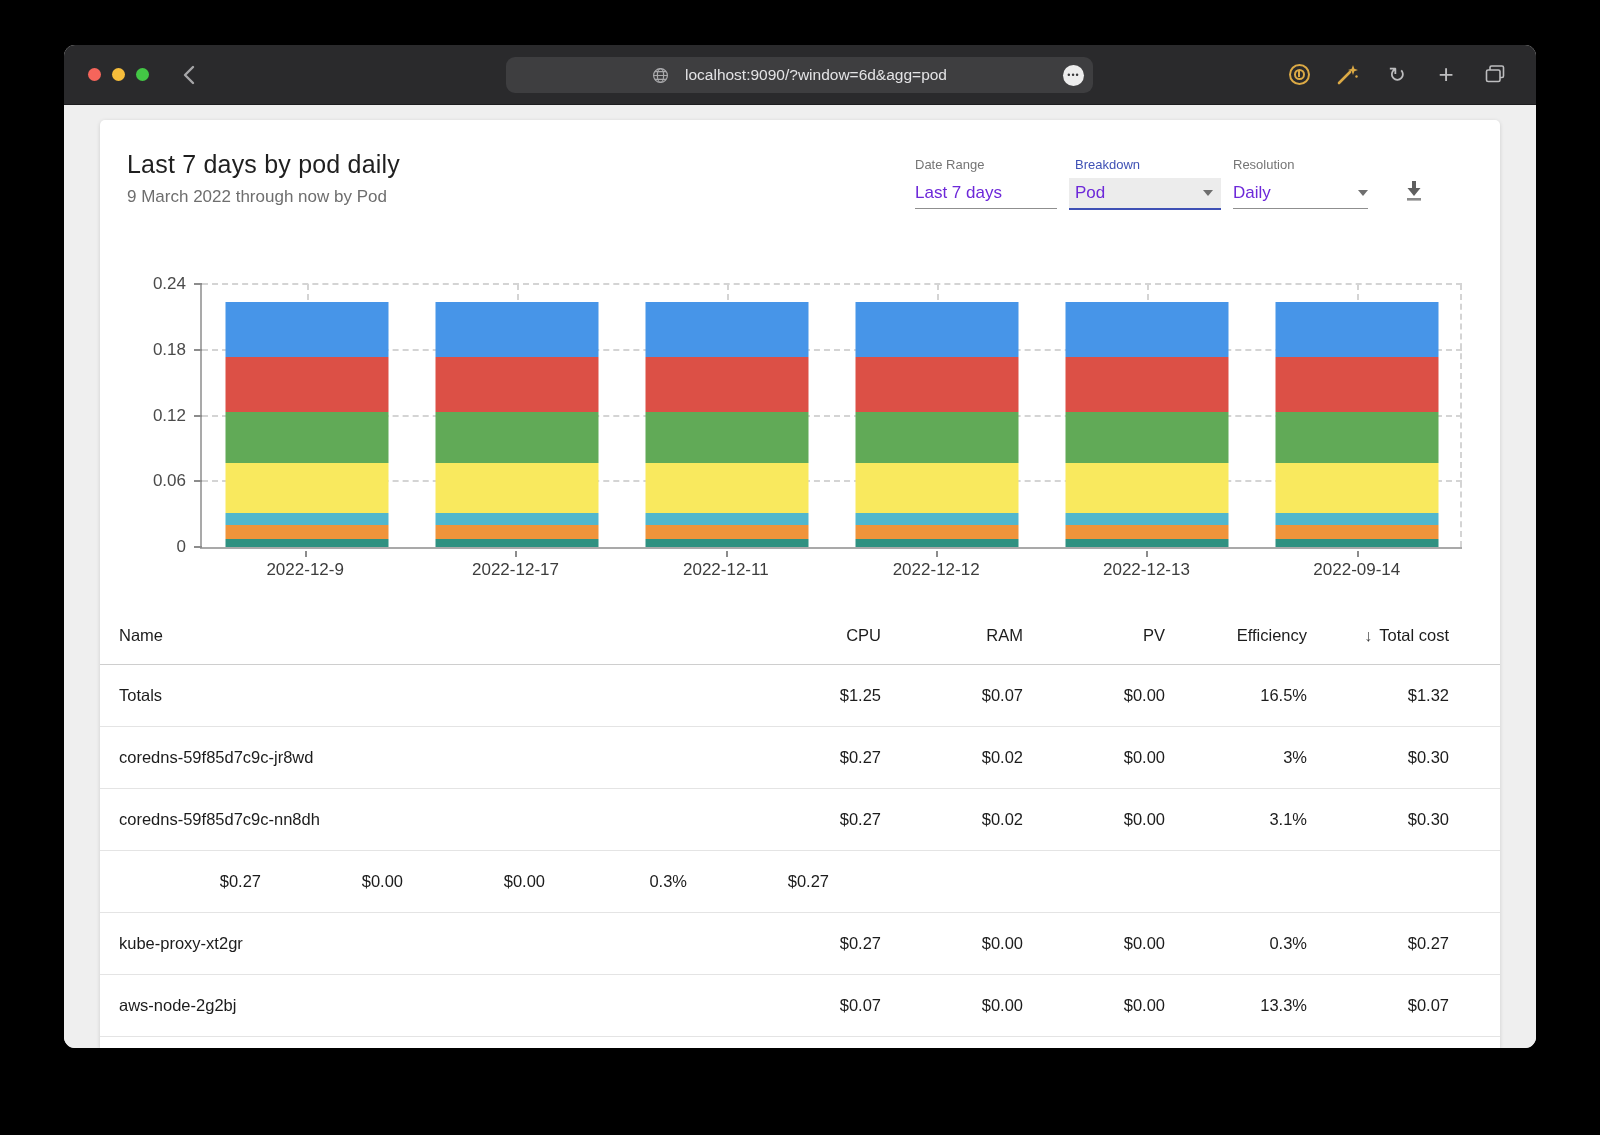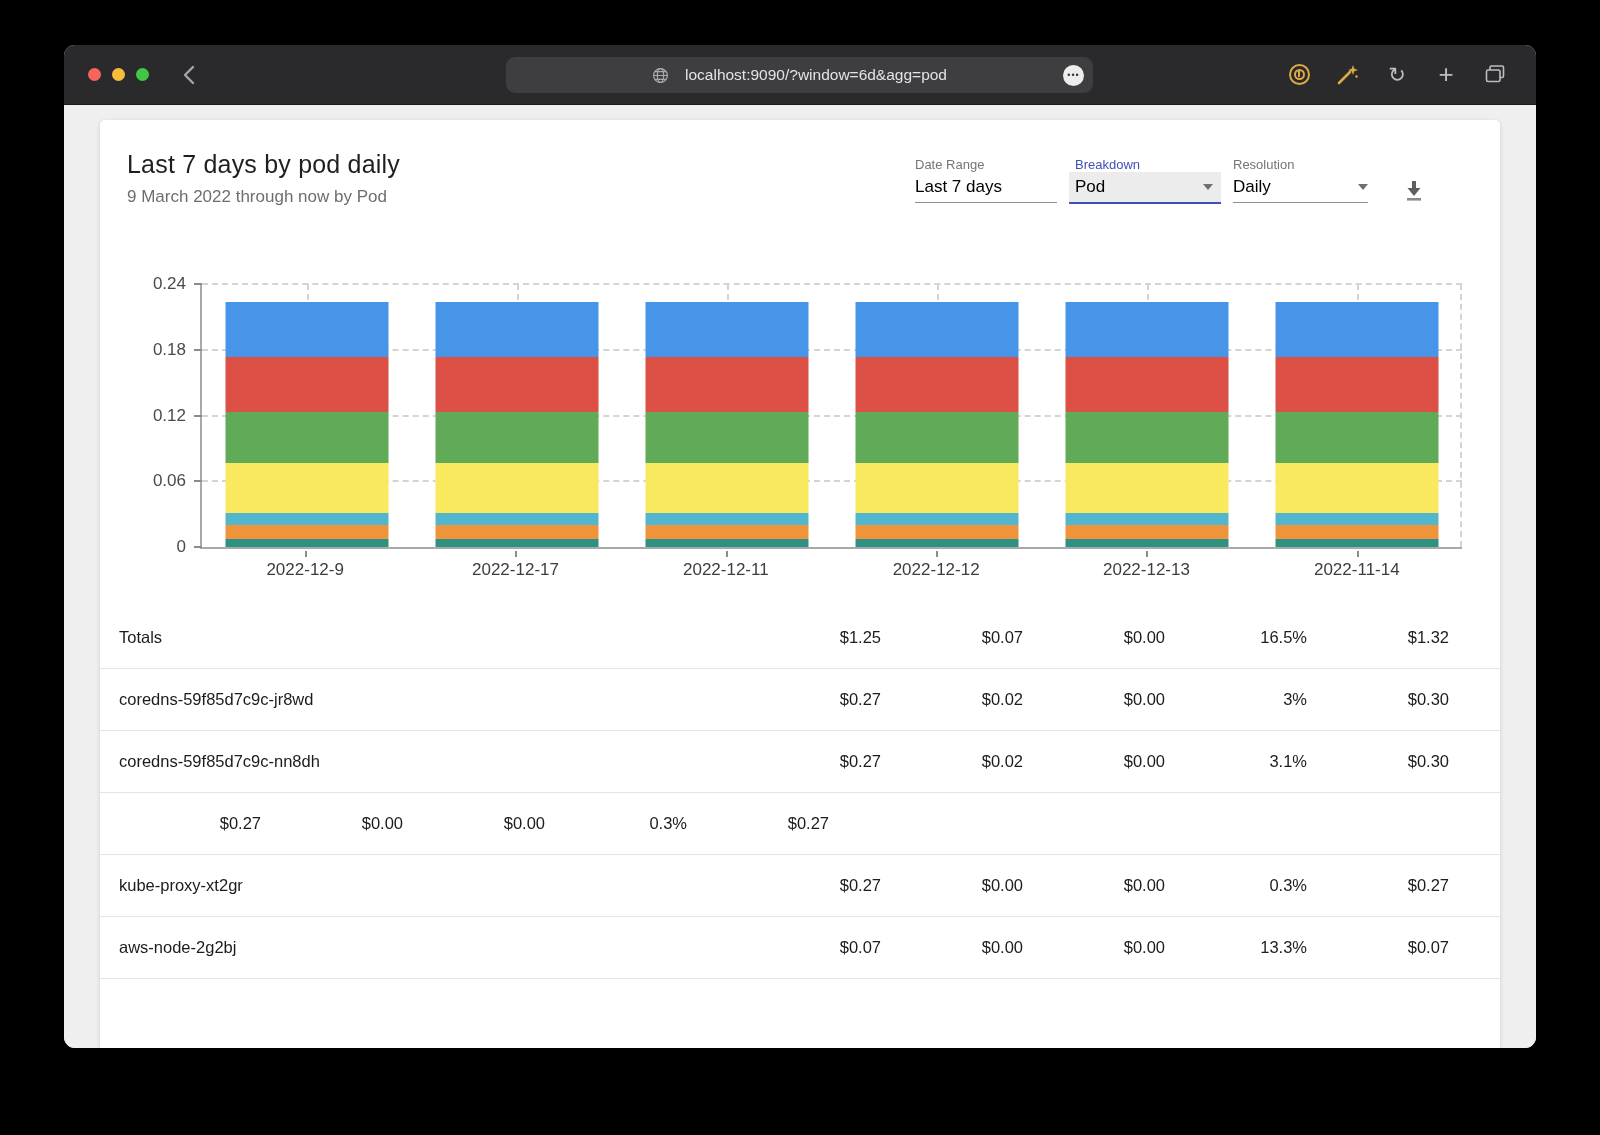--- a/index.html
+++ b/index.html
@@ -37,22 +37,22 @@
   
   .content { position:absolute; top:60px; left:0; right:0; bottom:0; background:#efefef; }
   .card { position:absolute; left:36px; top:15px; width:1400px; bottom:0; background:#fff;
           border-radius:5px 5px 0 0; box-shadow:0 1px 4px rgba(0,0,0,.14); }
   .card-title { position:absolute; left:27px; top:30px; font-size:25px; color:#1f1f1f;
                 letter-spacing:.2px; }
   .card-sub { position:absolute; left:27px; top:67px; font-size:17px; color:#6e6e6e; }
 
   
   .ctl { position:absolute; top:37px; }
-  .ctl-label { font-size:13px; color:#757575; }
-  .ctl-value { font-size:17px; color:#000000; height:30px; display:flex;
+  .ctl-label { font-size:13px; color:#757575; margin-bottom:6px; }
+  .ctl-value { font-size:17px; color:#6d28d9; height:30px; display:flex;
                align-items:center; justify-content:space-between; }
   .ctl-underline { height:1px; background:#8f8f8f; }
   .ctl-daterange { left:815px; width:142px; }
   .ctl-breakdown { left:975px; width:138px; }
   .ctl-breakdown .ctl-label { color:#3f51b5; }
   .ctl-breakdown .ctl-value { background:#ececec; padding:0 8px 0 6px; margin:0 0 0 -6px;
                               width:calc(100% + 14px); }
   .ctl-breakdown .ctl-underline { height:2px; background:#3f51b5; margin-left:-6px;
                                   width:calc(100% + 14px); }
   .ctl-resolution { left:1133px; width:135px; }
@@ -300,25 +300,33 @@
             <div class="xslot">
               <div class="xtickmark"></div>
               <div class="xlabel">2022-12-12</div>
             </div>
             <div class="xslot">
               <div class="xtickmark"></div>
               <div class="xlabel">2022-12-13</div>
             </div>
             <div class="xslot">
               <div class="xtickmark"></div>
-              <div class="xlabel">2022-11-14</div>
+              <div class="xlabel">2022-09-14</div>
             </div>
           </div>
 
         <div class="table">
+            <div class="trow thead">
+              <div class="tcell c-name"><span>Name</span></div>
+              <div class="tcell c-num"><span>CPU</span></div>
+              <div class="tcell c-num"><span>RAM</span></div>
+              <div class="tcell c-num"><span>PV</span></div>
+              <div class="tcell c-num"><span>Efficiency</span></div>
+              <div class="tcell c-num"><span class="sort-arrow">↓</span><span>Total cost</span></div>
+            </div>
             <div class="trow tr">
               <div class="tcell c-name">Totals</div>
               <div class="tcell c-num">$1.25</div>
               <div class="tcell c-num">$0.07</div>
               <div class="tcell c-num">$0.00</div>
               <div class="tcell c-num">16.5%</div>
               <div class="tcell c-num">$1.32</div>
             </div>
             <div class="trow tr">
               <div class="tcell c-name">coredns-59f85d7c9c-jr8wd</div>

